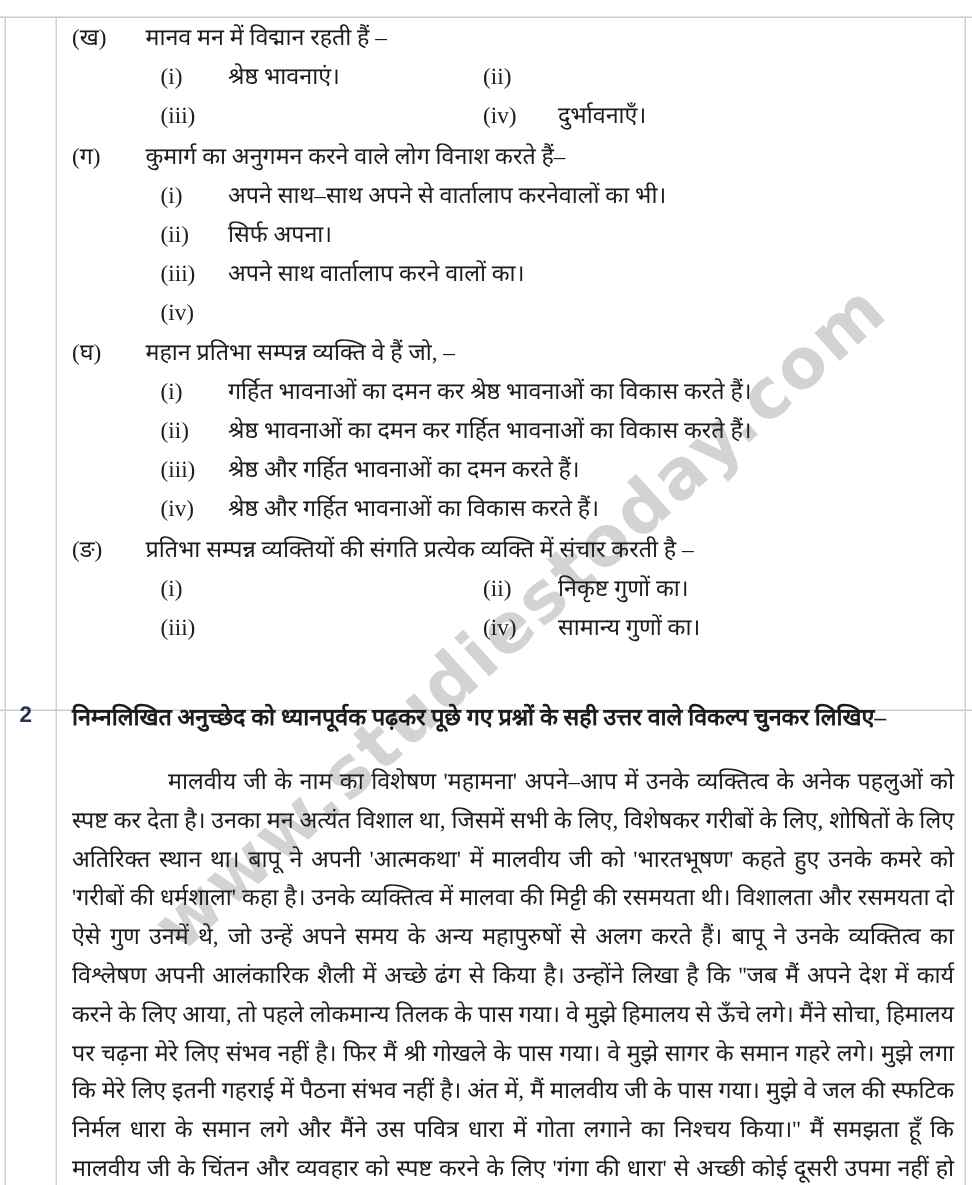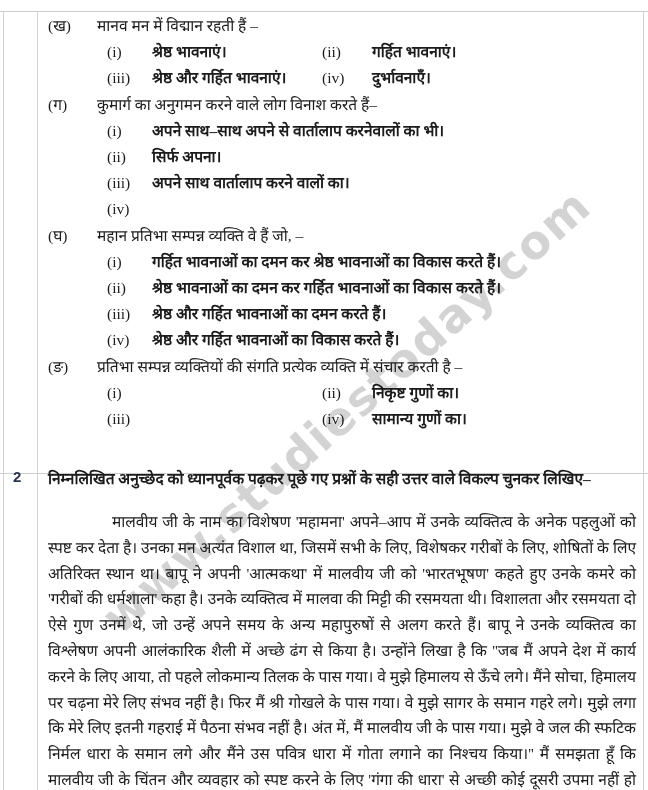--- a/index.html
+++ b/index.html
@@ -31,21 +31,21 @@
   .q1-block{
     position:absolute;left:48px;top:13px;width:592px;
     font-size:15.5px;line-height:26.2px;z-index:1;
   }
   .sq-head{display:flex;}
   .sq-label{width:49px;flex:none;}
   .sq-text{flex:1;}
   .opt-row{display:flex;padding-left:59px;}
   .opt{display:flex;flex:none;}
   .opt-num{width:45px;flex:none;font-family:"Liberation Serif","DejaVu Serif",serif;}
-  .opt-text{white-space:nowrap;font-weight:bold;}
+  .opt-text{white-space:nowrap;}
   .opt-row.two .opt:first-child{width:215px;overflow:visible;}
   .opt-row.two .opt:nth-child(2) .opt-num{width:50px;}
   .q2-num{
     position:absolute;left:13px;top:468px;
     font-family:"Liberation Sans","DejaVu Sans",sans-serif;
     font-size:15px;font-weight:bold;color:#2b3350;z-index:1;
   }
   .q2-heading{
     position:absolute;left:48px;top:466px;width:592px;
     font-size:15.5px;font-weight:bold;line-height:25px;z-index:1;
@@ -73,27 +73,25 @@
         <span class="sq-label">(ख)</span>
         <span class="sq-text">मानव मन में विद्मान रहती हैं –</span>
       </div>
       <div class="opt-row two">
         <span class="opt">
           <span class="opt-num">(i)</span>
           <span class="opt-text">श्रेष्ठ भावनाएं।</span>
         </span>
         <span class="opt">
           <span class="opt-num">(ii)</span>
-          <span class="opt-text">गर्हित भावनाएं।</span>
         </span>
       </div>
       <div class="opt-row two">
         <span class="opt">
           <span class="opt-num">(iii)</span>
-          <span class="opt-text">श्रेष्ठ और गर्हित भावनाएं।</span>
         </span>
         <span class="opt">
           <span class="opt-num">(iv)</span>
           <span class="opt-text">दुर्भावनाएँ।</span>
         </span>
       </div>
       <div class="sq-head">
         <span class="sq-label">(ग)</span>
         <span class="sq-text">कुमार्ग का अनुगमन करने वाले लोग विनाश करते हैं–</span>
       </div>

